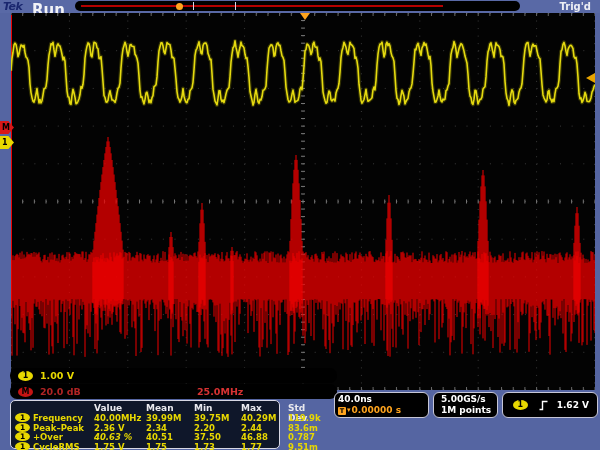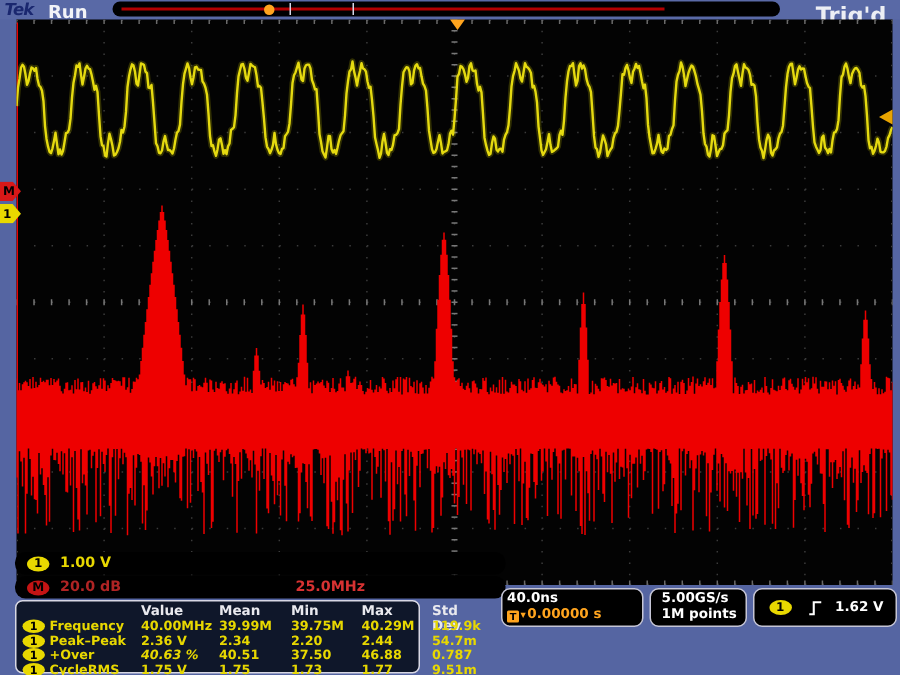--- a/index.html
+++ b/index.html
@@ -4,26 +4,26 @@
 <style>
   html,body{margin:0;padding:0}
   body{
     width:600px;height:450px;position:relative;overflow:hidden;
     background:#5565a2;
     font-family:"DejaVu Sans","Liberation Sans",sans-serif;
   }
   
   .titlebar{position:absolute;left:0;top:0;width:600px;height:13px;background:#5969a6}
   .tek-logo{position:absolute;left:3px;top:0;font-size:11px;font-weight:bold;font-style:italic;color:#1a276f;letter-spacing:-0.5px}
-  .run-label{position:absolute;left:32px;top:1px;font-size:12px;font-weight:bold;color:#f2f3f7}
+  .run-label{position:absolute;left:32px;top:1px;font-size:15px;font-weight:bold;color:#f2f3f7}
   .record-pill{position:absolute;left:75px;top:1px;width:445px;height:10px;background:#000;border-radius:5px}
   .record-line{position:absolute;left:6px;top:4px;width:362px;height:2px;background:#b40000}
   .tpos-dot{position:absolute;left:101px;top:1.5px;width:7px;height:7px;border-radius:50%;background:#ffa41e}
   .bracket{position:absolute;top:1px;width:1px;height:8px;background:#d6d6e6}
-  .trigd-label{position:absolute;right:9px;top:1px;font-size:15px;font-weight:bold;color:#eceef4}
+  .trigd-label{position:absolute;right:9px;top:1px;font-size:10px;font-weight:bold;color:#eceef4}
 
   
   .screen{position:absolute;left:11px;top:13px;width:584px;height:377px;background:#030303}
   .screen svg{position:absolute;left:0;top:0}
 
   
   .trig-top{position:absolute;left:300px;top:13px;width:0;height:0;
     border-left:5px solid transparent;border-right:5px solid transparent;border-top:7px solid #ffa41e}
   .trig-level{position:absolute;left:586px;top:73px;width:0;height:0;
     border-top:5px solid transparent;border-bottom:5px solid transparent;border-right:9px solid #e8a400}
@@ -349,21 +349,21 @@
       <span style="left: 230px;">40.29M</span>
       <span style="left: 277px; text-align: center;">119.9k</span>
     </div>
     <div class="mrow" style="top: 21.5px;">
       <span class="rbadge" style="left: 4px;">1</span>
       <span style="left: 22px;">Peak–Peak</span>
       <span style="left: 83px;">2.36 V</span>
       <span style="left: 135px;">2.34</span>
       <span style="left: 183px;">2.20</span>
       <span style="left: 230px;">2.44</span>
-      <span style="left: 277px;">54.7m</span>
+      <span style="left: 277px;">83.6m</span>
     </div>
     <div class="mrow" style="top: 31px;">
       <span class="rbadge" style="left: 4px;">1</span>
       <span style="left: 22px;">+Over</span>
       <span style="left: 83px; font-style: italic;">40.63 %</span>
       <span style="left: 135px;">40.51</span>
       <span style="left: 183px;">37.50</span>
       <span style="left: 230px;">46.88</span>
       <span style="left: 277px;">0.787</span>
     </div>

